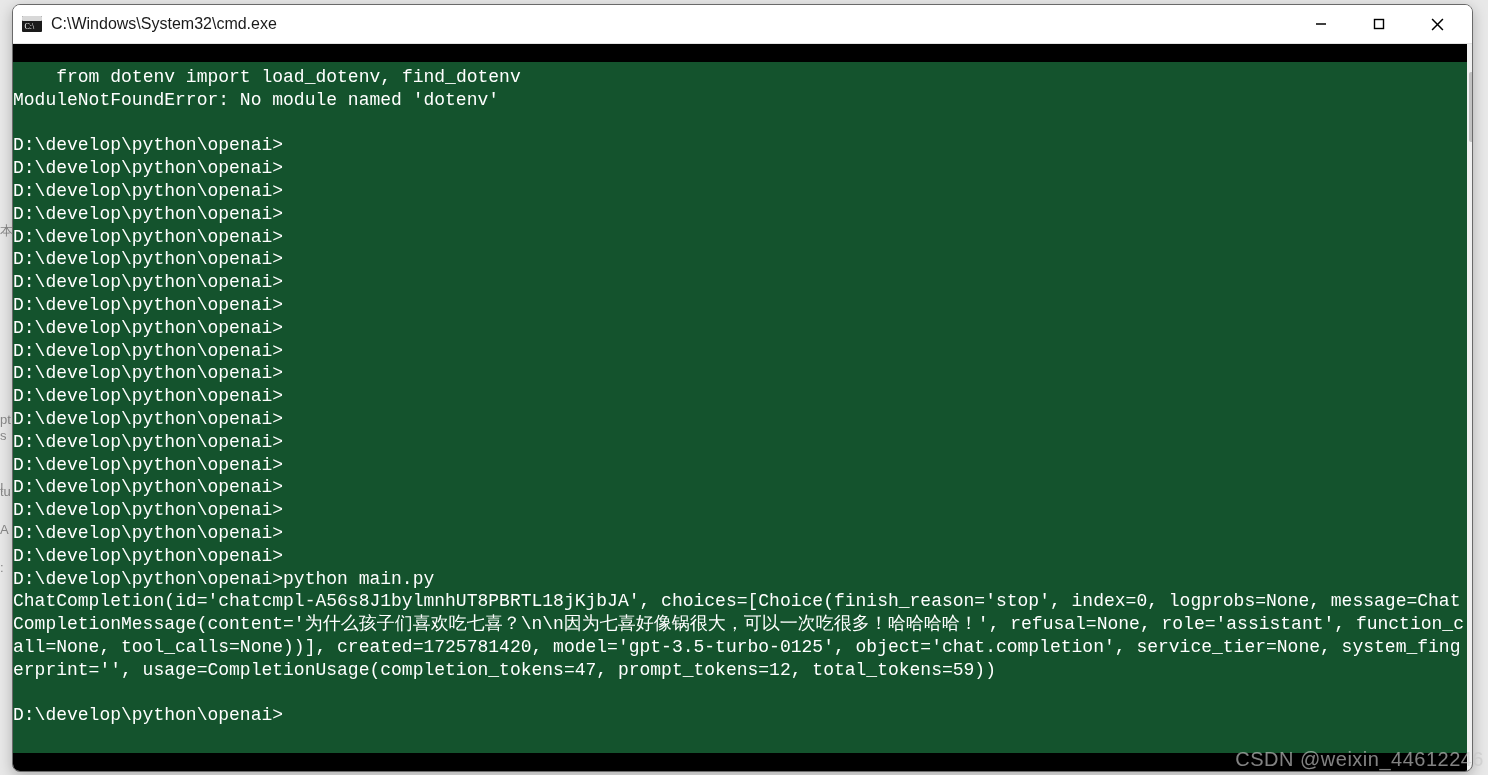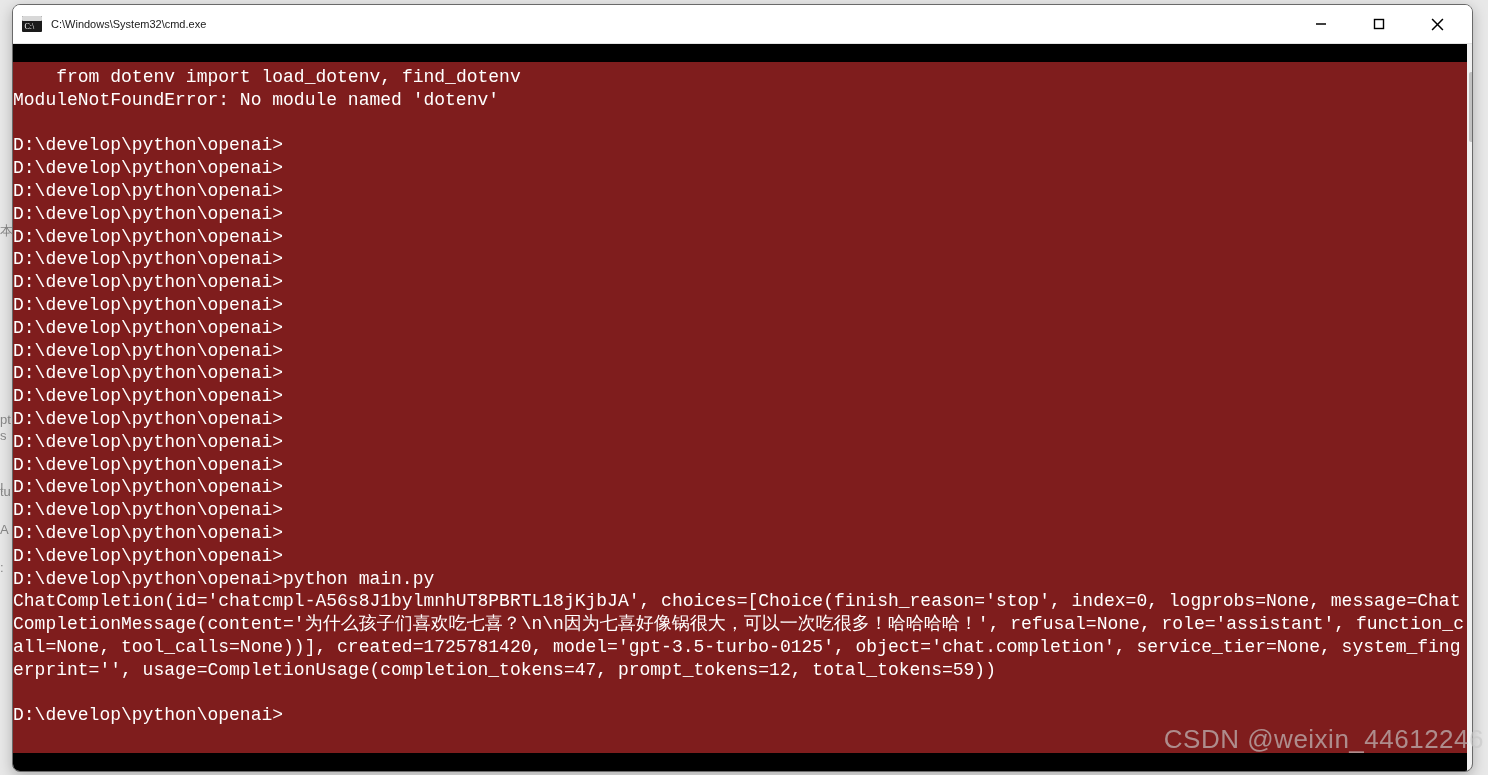--- a/index.html
+++ b/index.html
@@ -37,21 +37,21 @@
   .title-icon {
     width: 22px;
     height: 18px;
     margin-right: 8px;
     display: flex;
     align-items: center;
     justify-content: center;
   }
   .title-text {
     font-family: "Segoe UI", Arial, sans-serif;
-    font-size: 11px;
+    font-size: 16px;
     color: #1a1a1a;
     flex: 0 0 auto;
   }
   .title-spacer { flex: 1 1 auto; }
   .win-controls {
     display: flex;
     gap: 0px;
   }
   .win-btn {
     width: 58px;
@@ -64,21 +64,21 @@
     cursor: default;
   }
   .win-btn svg { display:block; }
   .content-wrap {
     flex: 1 1 auto;
     display: flex;
     background: #000000;
   }
   .terminal {
     flex: 1 1 auto;
-    background: #7f1d1d;
+    background: #14532d;
     color: #ffffff;
     padding: 4px 0 0 0;
     font-size: 18px;
     line-height: 22.8px;
     white-space: pre-wrap;
     word-break: break-all;
     font-family: Consolas, "SimSun", "Microsoft YaHei", "Courier New", monospace;
     overflow: hidden;
   }
   .scrollbar {
@@ -91,23 +91,23 @@
     left: 2px;
     width: 14px;
     top: 28px;
     height: 70px;
     background: #c1c1c1;
     border-radius: 2px;
   }
   .watermark {
     position: absolute;
     right: 4px;
-    bottom: 20px;
+    bottom: 4px;
     font-family: "Segoe UI", Arial, sans-serif;
-    font-size: 26px;
+    font-size: 20px;
     color: rgba(200,200,200,0.65);
     letter-spacing: 0.5px;
     pointer-events: none;
     font-weight: 400;
   }
   .left-frag {
     position: absolute;
     left: 0;
     font-family: sans-serif;
     font-size: 13px;

